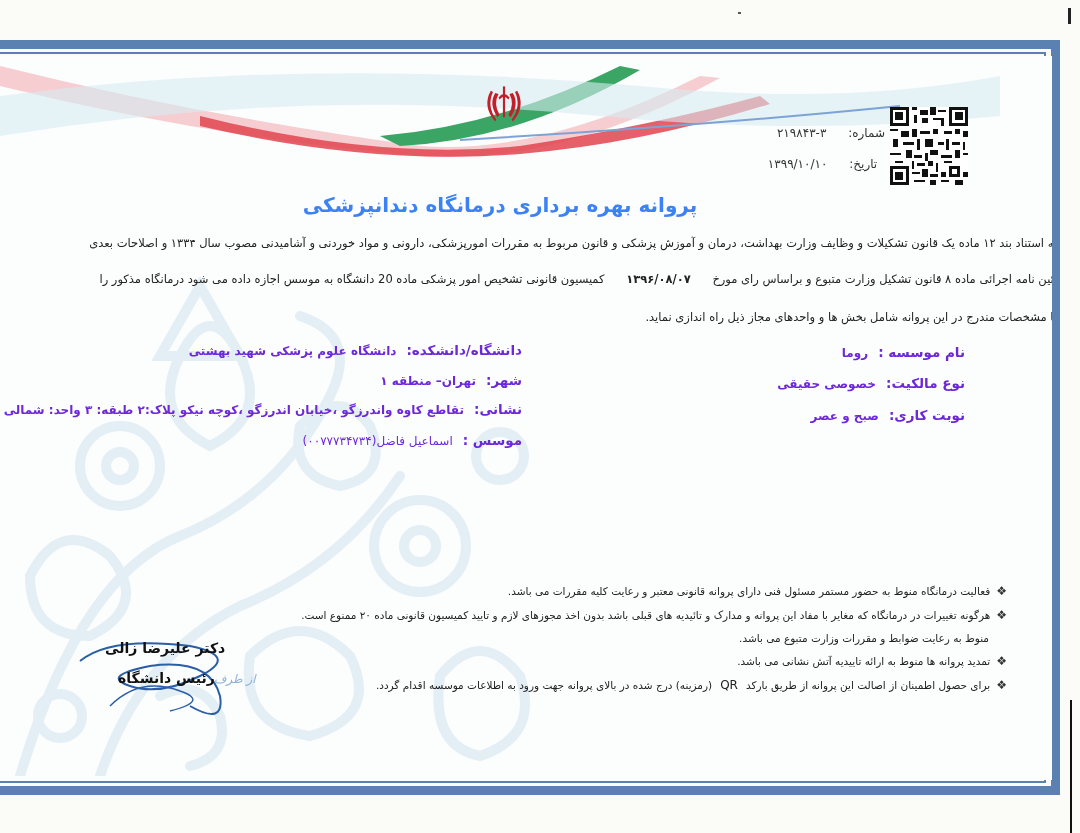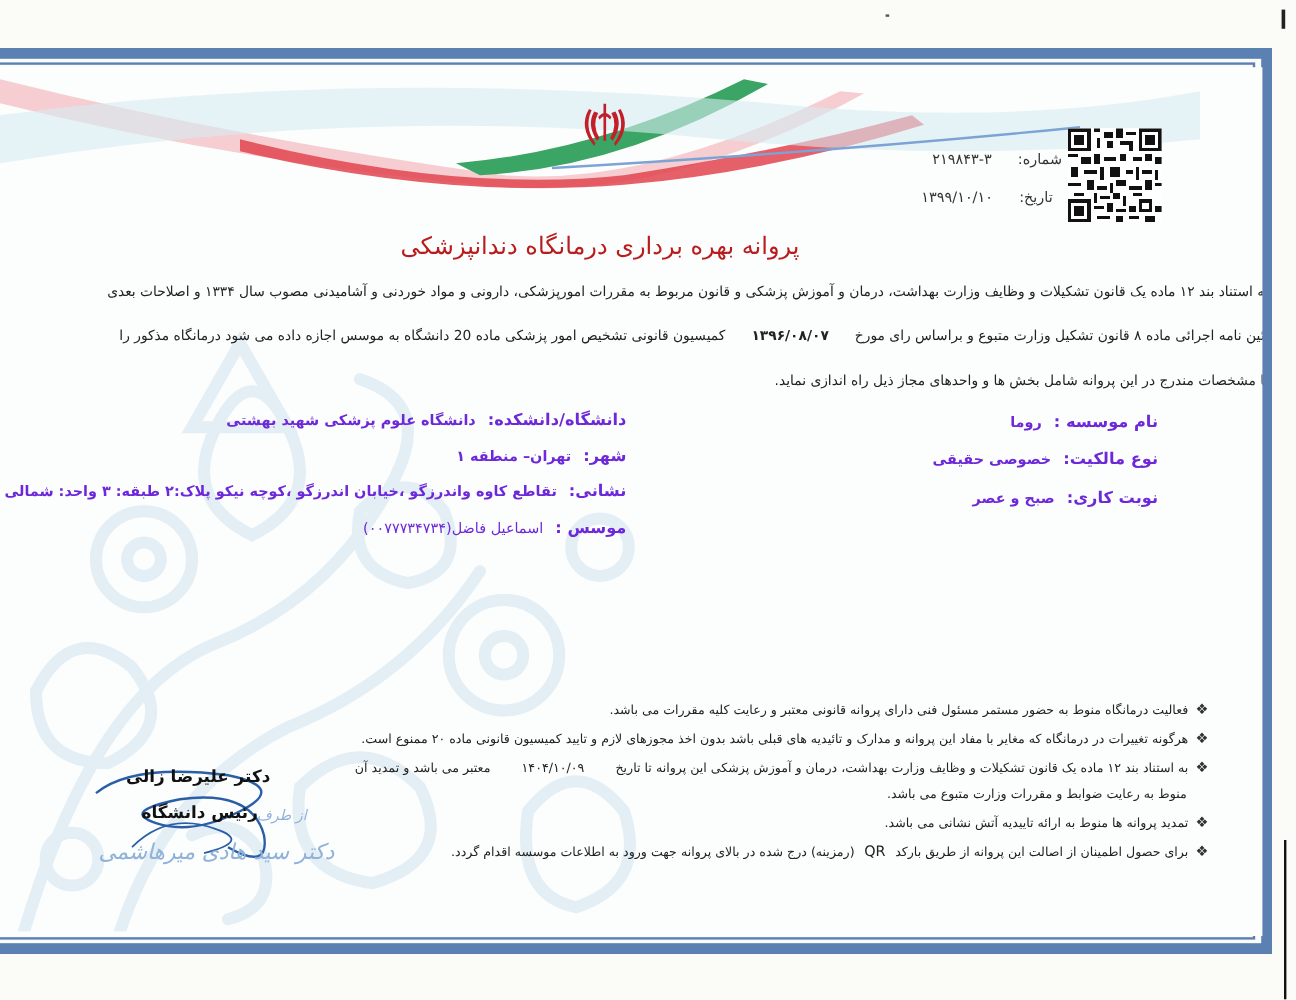--- a/index.html
+++ b/index.html
@@ -42,21 +42,21 @@
   
   .qr { position: absolute; left: 890px; top: 107px; width: 78px; height: 78px; background: #fff; }
 
   .meta { position: absolute; direction: rtl; font-size: 12px; color: #333; }
   .meta .lbl { margin-left: 18px; }
   .meta-number { left: 760px; top: 126px; width: 125px; text-align: right; }
   .meta-date { left: 760px; top: 157px; width: 125px; text-align: center; }
 
   .title {
     position: absolute; left: 250px; top: 193px; width: 500px; text-align: center;
-    direction: rtl; font-size: 20px; font-weight: normal; color: #b91c1c;
+    direction: rtl; font-size: 20px; font-weight: bold; color: #3b82f6;
   }
 
   .para {
     position: absolute; direction: rtl; font-size: 11.5px; color: #222; white-space: nowrap;
   }
   .p1 { right: 25px; top: 236px; }
   .p2 { right: 25px; top: 272px; }
   .p3 { right: 25px; top: 310px; }
   .p2 .date { margin: 0 18px; font-weight: bold; }
 
@@ -202,33 +202,29 @@
     <span class="v light">اسماعیل فاضل(۰۰۷۷۷۳۴۷۳۴)</span>
   </div>
 
   <div class="notes" style="right:45px; top:528px;">
     <div class="note">
       <span class="bullet">❖</span><span>فعالیت درمانگاه منوط به حضور مستمر مسئول فنی دارای پروانه قانونی معتبر و رعایت کلیه مقررات می باشد.</span>
     </div>
     <div class="note">
       <span class="bullet">❖</span><span>هرگونه تغییرات در درمانگاه که مغایر با مفاد این پروانه و مدارک و تائیدیه های قبلی باشد بدون اخذ مجوزهای لازم و تایید کمیسیون قانونی ماده ۲۰ ممنوع است.</span>
     </div>
-    <div class="note">
-      <span class="bullet">❖</span><span>به استناد بند ۱۲ ماده یک قانون تشکیلات و وظایف وزارت بهداشت، درمان و آموزش پزشکی این پروانه تا تاریخ</span><span class="gap"></span><span>۱۴۰۴/۱۰/۰۹</span><span class="gap"></span><span>معتبر می باشد و تمدید آن</span>
-    </div>
     <div class="note note-cont">منوط به رعایت ضوابط و مقررات وزارت متبوع می باشد.</div>
     <div class="note">
       <span class="bullet">❖</span><span>تمدید پروانه ها منوط به ارائه تاییدیه آتش نشانی می باشد.</span>
     </div>
     <div class="note">
       <span class="bullet">❖</span><span>برای حصول اطمینان از اصالت این پروانه از طریق بارکد</span><span class="qrword">QR</span><span>(رمزینه) درج شده در بالای پروانه جهت ورود به اطلاعات موسسه اقدام گردد.</span>
     </div>
   </div>
 
   <svg class="signature" style="left:100px; top:580px;" viewBox="0 0 170 115">
     <path d="M10 25 Q 40 0 120 10 Q 170 20 130 40 Q 90 60 60 50 Q 30 40 80 30 Q 140 22 150 60 Q 155 90 120 70" fill="none" stroke="#2a5fa8" stroke-width="2"></path>
     <path d="M40 70 Q 70 40 110 55 Q 140 65 100 75" fill="none" stroke="#2a5fa8" stroke-width="1.5"></path>
   </svg>
   <div class="sig-name" style="left:135px; top:584px;">دکتر علیرضا زالی</div>
   <div class="sig-role" style="left:148px; top:614px;">رئیس دانشگاه</div>
   <div class="sig-from" style="left:244px; top:616px;">از طرف</div>
-  <div class="sig-script" style="left:112px; top:644px;">دکتر سید هادی میرهاشمی</div>
 </div>
 
 </body></html>

